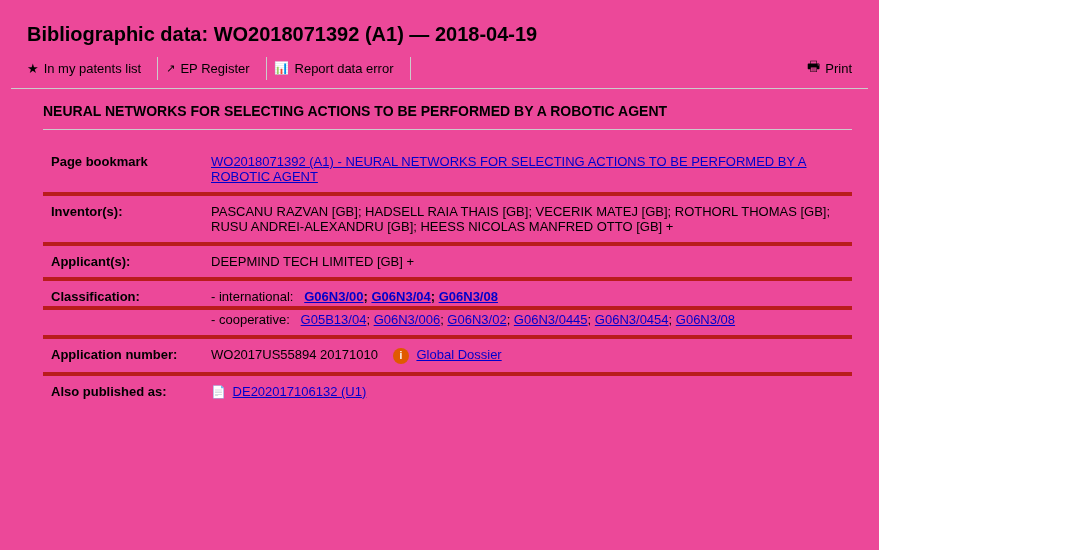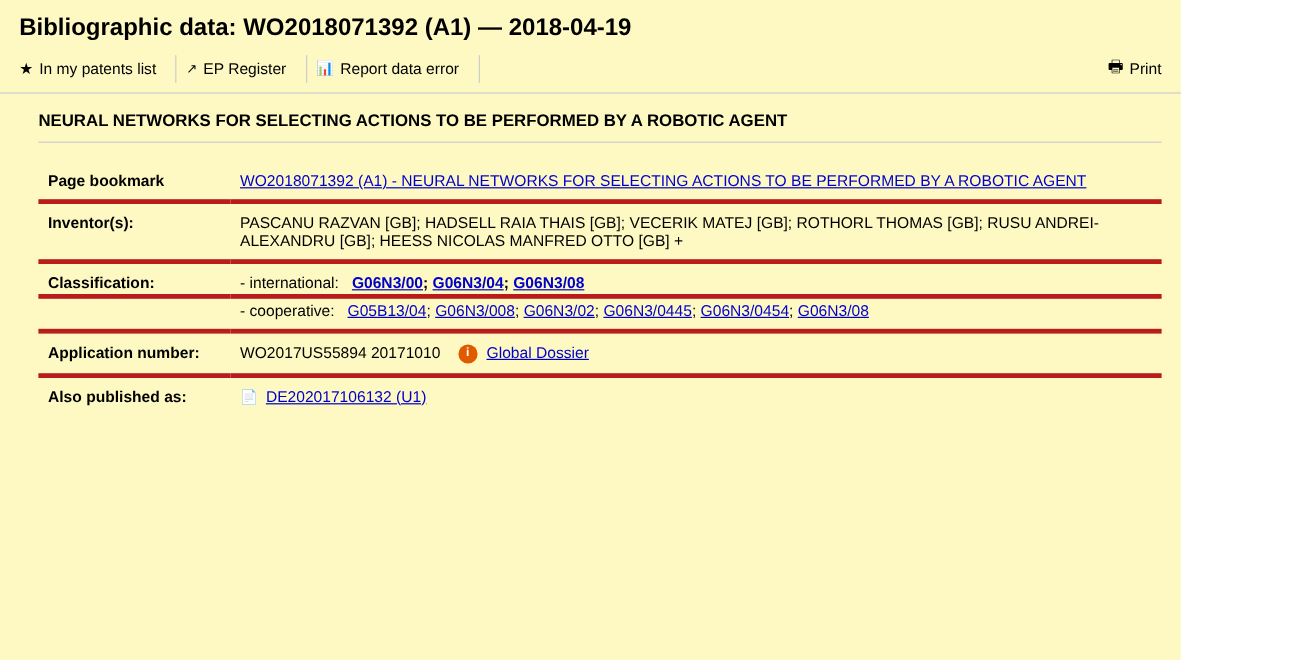--- a/index.html
+++ b/index.html
@@ -3,24 +3,24 @@
   <meta charset="utf-8">
   <style>
     * { box-sizing: border-box; margin: 0; padding: 0; }
     body {
       font-family: Arial, Helvetica, sans-serif;
       font-size: 13px;
       background: #fff;
       color: #000;
     }
     .page-wrapper {
-      width: 984px;
+      width: 879px;
       min-height: 550px;
-      background: #fef9c3;
-      padding: 0;
+      background: #ec4899;
+      padding: 11px;
     }
     .header-section {
       padding: 12px 16px 8px 16px;
       border-bottom: 1px solid #ccc;
     }
     .page-title {
       font-size: 20px;
       font-weight: bold;
       color: #000;
       margin-bottom: 10px;
@@ -159,41 +159,45 @@
         <td class="value-col">
           <a class="data-link">WO2018071392 (A1)  -  NEURAL NETWORKS FOR SELECTING ACTIONS TO BE PERFORMED BY A ROBOTIC AGENT</a>
         </td>
       </tr>
 
       <tr>
         <td class="label-col">Inventor(s):</td>
         <td class="value-col">PASCANU RAZVAN  [GB]; HADSELL RAIA THAIS  [GB]; VECERIK MATEJ  [GB]; ROTHORL THOMAS  [GB]; RUSU ANDREI-ALEXANDRU  [GB]; HEESS NICOLAS MANFRED OTTO  [GB] +</td>
       </tr>
 
+      <tr>
+        <td class="label-col">Applicant(s):</td>
+        <td class="value-col">DEEPMIND TECH LIMITED  [GB] +</td>
+      </tr>
 
       <tr class="classification-row">
         <td class="label-col">Classification:</td>
         <td class="value-col">
           <span>- international:</span>
           &nbsp;
           <strong>
             <a class="data-link">G06N3/00</a>;
             <a class="data-link">G06N3/04</a>;
             <a class="data-link">G06N3/08</a>
           </strong>
         </td>
       </tr>
 
       <tr class="classification-row2">
         <td class="label-col"></td>
         <td class="value-col">
           <span>- cooperative:</span>
           &nbsp;
           <a class="data-link">G05B13/04</a>;
-          <a class="data-link">G06N3/008</a>;
+          <a class="data-link">G06N3/006</a>;
           <a class="data-link">G06N3/02</a>;
           <a class="data-link">G06N3/0445</a>;
           <a class="data-link">G06N3/0454</a>;
           <a class="data-link">G06N3/08</a>
         </td>
       </tr>
 
       <tr>
         <td class="label-col">Application number:</td>
         <td class="value-col">

